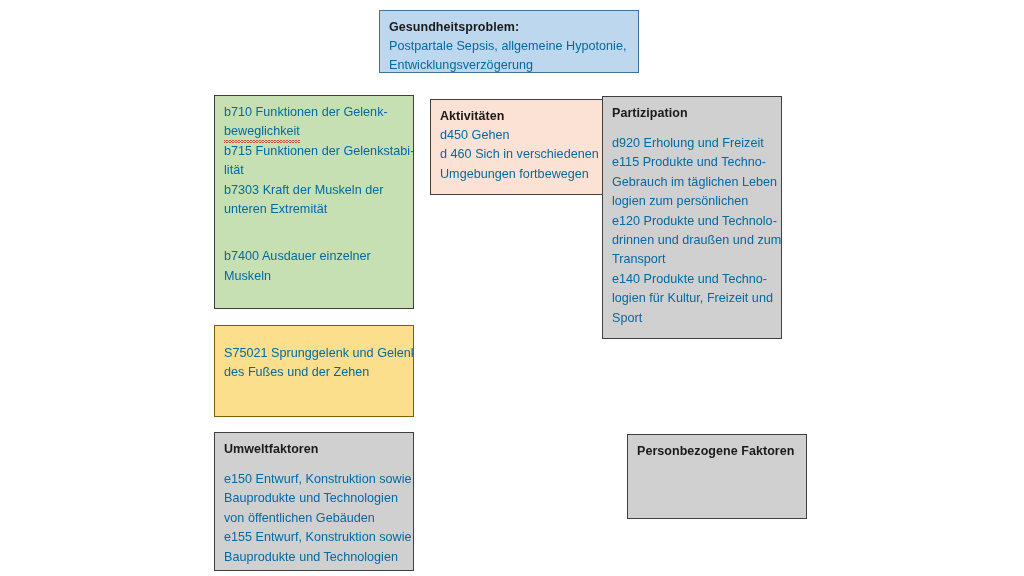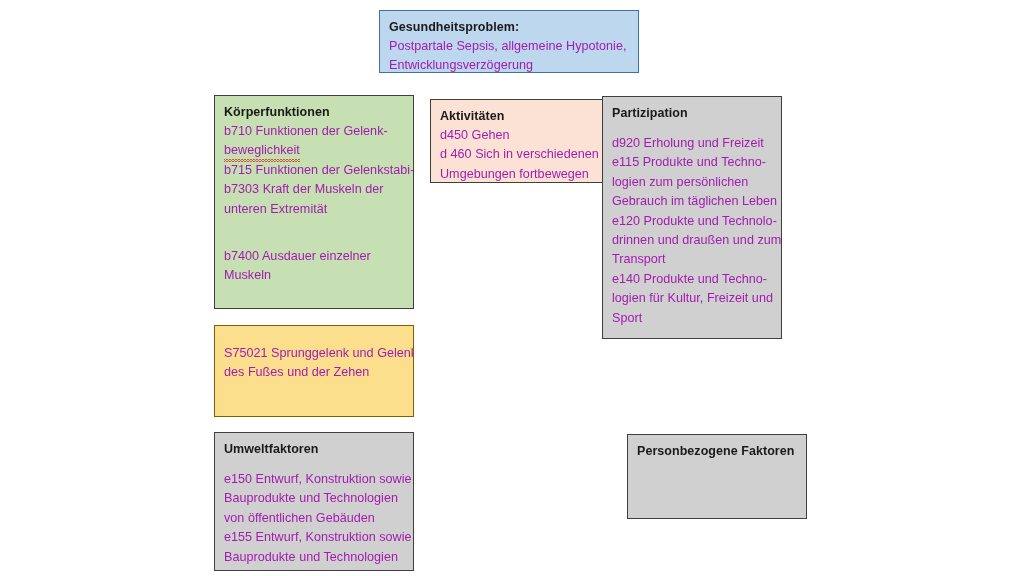--- a/index.html
+++ b/index.html
@@ -33,21 +33,21 @@
     letter-spacing: 0.05px;
     white-space: nowrap;
   }
   .box-lines {
     margin: 0;
     padding: 0;
     list-style: none;
   }
   .box-lines li {
     font-size: 12.6px;
-    color: #a21caf;
+    color: #0369a1;
     line-height: 19.4px;
     letter-spacing: 0.02px;
     white-space: nowrap;
   }
   
   .box-lines li.gap-before {
     margin-top: 28px;
   }
   .box-lines li.title-gap {
     margin-top: 11px;
@@ -80,21 +80,21 @@
   }
   #box-health .box-title { margin-bottom: 0; }
 
   #box-bodyfunctions {
     left: 214px; top: 95px; width: 200px; height: 214px;
     background: #c6e0b4;
     border-color: #3f3f3f;
   }
 
   #box-activities {
-    left: 430px; top: 99px; width: 179px; height: 84px;
+    left: 430px; top: 99px; width: 179px; height: 96px;
     background: #fbe2d5;
     border-color: #3f3f3f;
   }
 
   #box-participation {
     left: 602px; top: 96px; width: 180px; height: 243px;
     background: #d0d0d0;
     border-color: #3f3f3f;
   }
 
@@ -123,25 +123,25 @@
 
   <div class="box" id="box-health">
     <div class="box-title">Gesundheitsproblem:</div>
     <ul class="box-lines">
       <li>Postpartale Sepsis, allgemeine Hypotonie,</li>
       <li>Entwicklungsverzögerung</li>
     </ul>
   </div>
 
   <div class="box" id="box-bodyfunctions">
-    <div class="box-title">Körperfunktionen</div>
     <ul class="box-lines">
       <li>b710 Funktionen der Gelenk-</li>
       <li><span class="squiggle">beweglichkeit</span></li>
       <li>b715 Funktionen der Gelenkstabi-</li>
+      <li>lität</li>
       <li>b7303 Kraft der Muskeln der</li>
       <li>unteren Extremität</li>
       <li class="gap-before">b7400 Ausdauer einzelner</li>
       <li>Muskeln</li>
       <li class="gap-before">b28015 Schmerz in den unteren</li>
 
     </ul>
   </div>
 
   <div class="box" id="box-activities">
@@ -151,22 +151,22 @@
       <li>d 460 Sich in verschiedenen</li>
       <li>Umgebungen fortbewegen</li>
     </ul>
   </div>
 
   <div class="box" id="box-participation">
     <div class="box-title">Partizipation</div>
     <ul class="box-lines">
       <li class="title-gap">d920 Erholung und Freizeit</li>
       <li>e115 Produkte und Techno-</li>
+      <li>Gebrauch im täglichen Leben</li>
       <li>logien zum persönlichen</li>
-      <li>Gebrauch im täglichen Leben</li>
       <li>e120 Produkte und Technolo-</li>
       <li>drinnen und draußen und zum</li>
       <li>Transport</li>
       <li>e140 Produkte und Techno-</li>
       <li>logien für Kultur, Freizeit und</li>
       <li>Sport</li>
     </ul>
   </div>
 
   <div class="box" id="box-bodystructures">

